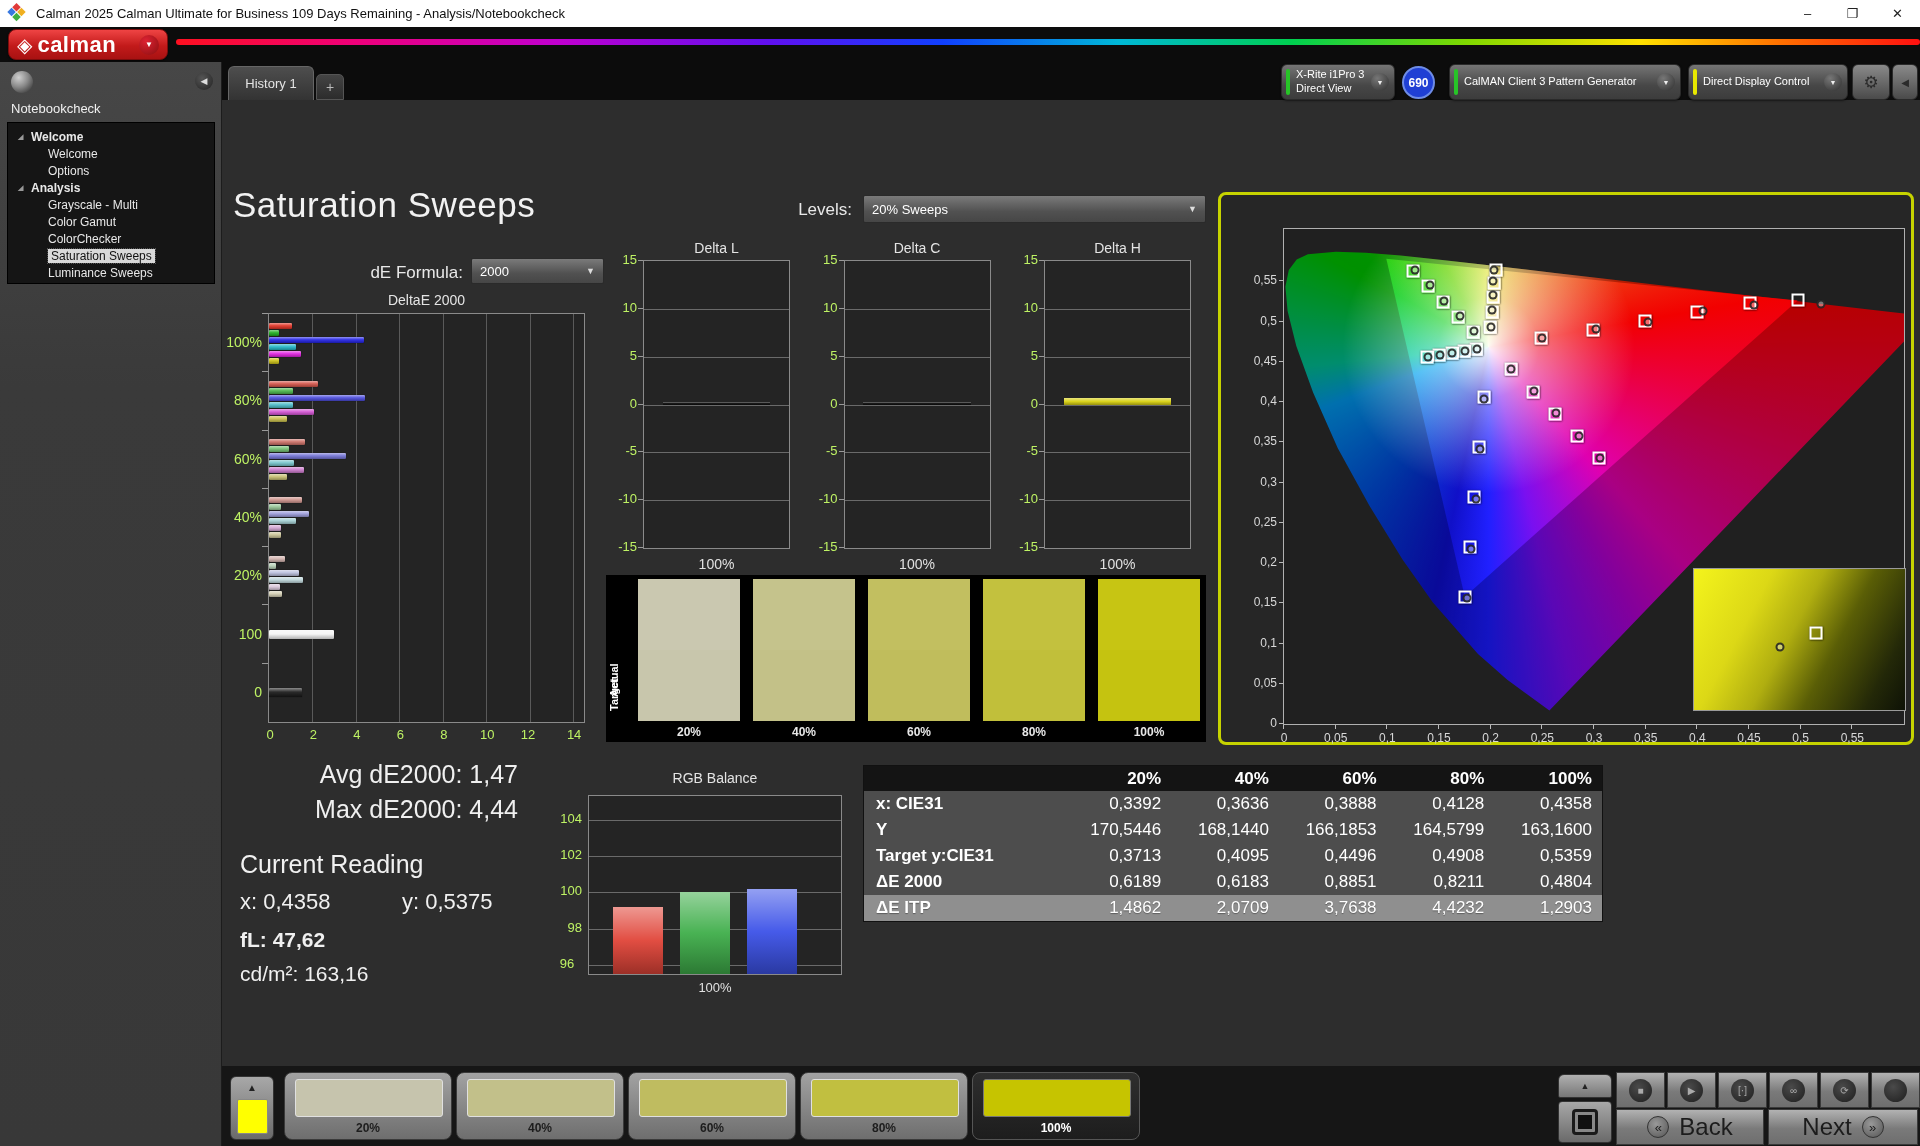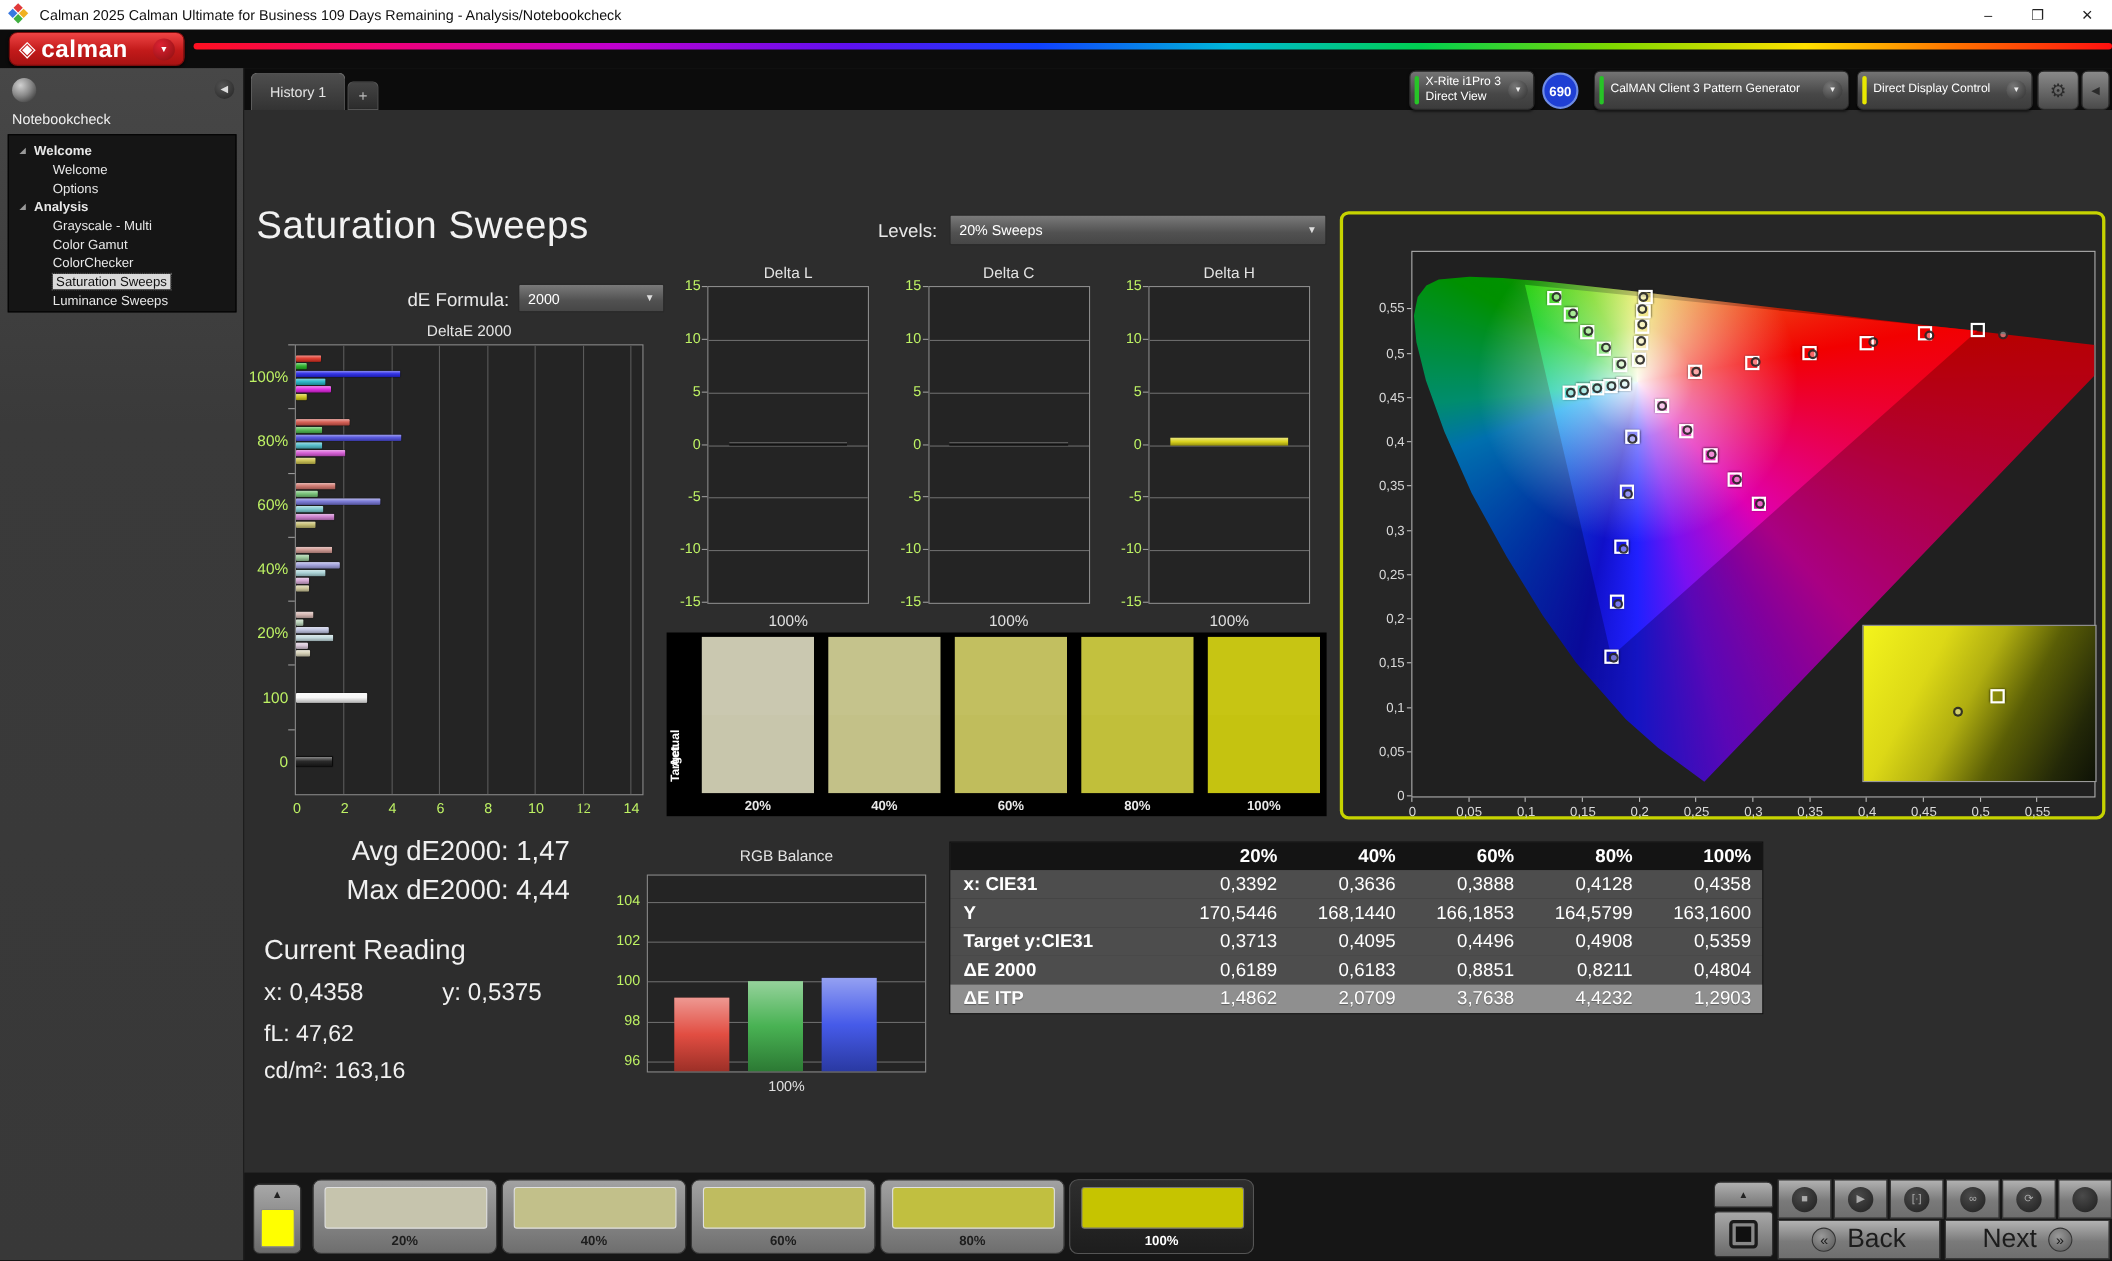--- a/index.html
+++ b/index.html
@@ -279,21 +279,21 @@
         <div class="bargroup" style="top: 349.714px; height: 58.2857px;">
           <div class="hbar big" style="width: 32.5862px; background-color: rgb(24, 24, 24);"></div>
         </div>
       </div>
       <div class="ticklab" style="left: 260px; top: 727px; width: 20px; text-align: center;">0</div>
       <div class="ticklab" style="left: 303.448px; top: 727px; width: 20px; text-align: center;">2</div>
       <div class="ticklab" style="left: 346.897px; top: 727px; width: 20px; text-align: center;">4</div>
       <div class="ticklab" style="left: 390.345px; top: 727px; width: 20px; text-align: center;">6</div>
       <div class="ticklab" style="left: 433.793px; top: 727px; width: 20px; text-align: center;">8</div>
       <div class="ticklab" style="left: 477.241px; top: 727px; width: 20px; text-align: center;">10</div>
-      <div class="ticklab" style="left: 520.69px; top: 727px; width: 20px; text-align: center; font-family: Liberation Serif, serif;">12</div>
+      <div class="ticklab" style="left: 520.69px; top: 727px; width: 20px; ">12</div>
       <div class="ticklab" style="left: 564.138px; top: 727px; width: 20px; text-align: center;">14</div>
       <div class="ticklab" style="left: 196px; top: 334.143px; width: 66px; text-align: right; font-size: 14px;">100%</div>
       <div style="position: absolute; left: 262px; top: 313px; width: 6px; height: 1px; background: rgb(153, 153, 153);"></div>
       <div class="ticklab" style="left: 196px; top: 392.429px; width: 66px; text-align: right; font-size: 14px;">80%</div>
       <div style="position: absolute; left: 262px; top: 371.286px; width: 6px; height: 1px; background: rgb(153, 153, 153);"></div>
       <div class="ticklab" style="left: 196px; top: 450.714px; width: 66px; text-align: right; font-size: 14px;">60%</div>
       <div style="position: absolute; left: 262px; top: 429.571px; width: 6px; height: 1px; background: rgb(153, 153, 153);"></div>
       <div class="ticklab" style="left: 196px; top: 509px; width: 66px; text-align: right; font-size: 14px;">40%</div>
       <div style="position: absolute; left: 262px; top: 487.857px; width: 6px; height: 1px; background: rgb(153, 153, 153);"></div>
       <div class="ticklab" style="left: 196px; top: 567.286px; width: 66px; text-align: right; font-size: 14px;">20%</div>
@@ -382,21 +382,21 @@
         <div class="hgrid" style="top: 132.592px;"></div>
         <div class="hgrid" style="top: 168.918px;"></div>
         <div class="dbar" style="left: 24px; width: 50px; bottom: 0px; height: 67.2041px; background-color: rgb(224, 68, 56);"></div>
         <div class="dbar" style="left: 91px; width: 50px; bottom: 0px; height: 81.7347px; background-color: rgb(63, 174, 74);"></div>
         <div class="dbar" style="left: 158px; width: 50px; bottom: 0px; height: 85.3673px; background-color: rgb(60, 82, 232);"></div>
       </div>
       <div class="ticklab" style="left: 552px; top: 810.612px; width: 30px; text-align: right;">104</div>
       <div class="ticklab" style="left: 552px; top: 846.939px; width: 30px; text-align: right;">102</div>
       <div class="ticklab" style="left: 552px; top: 883.265px; width: 30px; text-align: right;">100</div>
       <div class="ticklab" style="left: 552px; top: 919.592px; width: 30px; text-align: right;">98</div>
-      <div class="ticklab" style="left: 552px; top: 955.918px; width: 30px; text-align: right;">96</div>
+      <div class="ticklab" style="left: 552px; top: 955.918px; width: 30px; text-align: center;">96</div>
       <div class="axis-xlab" style="left: 588px; top: 980px; width: 254px; font-size: 13px;">100%</div>
       <div class="ciepanel">
         <div class="cieplot">
           <div class="cielayer" style="background: conic-gradient(at 33% 23.9%, rgb(232, 232, 74) 0deg, rgb(242, 0, 0) 80deg, rgb(224, 0, 176) 138deg, rgb(122, 16, 240) 166deg, rgb(32, 32, 255) 180deg, rgb(16, 16, 200) 192deg, rgb(0, 160, 240) 250deg, rgb(0, 200, 160) 264deg, rgb(0, 204, 16) 300deg, rgb(102, 212, 0) 332deg, rgb(232, 232, 74) 360deg); filter: brightness(0.68) saturate(1.15); clip-path: path(&quot;M 265.4 481.6 L 223.3 450.8 L 194 424.9 L 148.9 373.5 L 118.5 330.5 L 85.6 277 L 53.8 219.2 L 29.1 163.6 L 12.3 116.9 L 3.6 82 L 1.4 57.8 L 4.8 41.1 L 12.7 30.6 L 23.9 25.2 L 51.8 22.7 L 81.8 23.7 L 116.5 26.5 L 158.2 30.9 L 209.4 36.7 L 271 43.9 L 342.7 52.2 L 417 60.9 L 484.8 68.7 L 537.5 74.9 L 602.4 82.5 L 644.2 87.3 Z&quot;);"></div>
           <div class="cielayer" style="background: conic-gradient(at 33% 23.9%, rgb(232, 232, 74) 0deg, rgb(242, 0, 0) 80deg, rgb(224, 0, 176) 138deg, rgb(122, 16, 240) 166deg, rgb(32, 32, 255) 180deg, rgb(16, 16, 200) 192deg, rgb(0, 160, 240) 250deg, rgb(0, 200, 160) 264deg, rgb(0, 204, 16) 300deg, rgb(102, 212, 0) 332deg, rgb(232, 232, 74) 360deg); clip-path: path(&quot;M 513.6 71.6 L 102.3 29.8 L 180.8 367.8 Z&quot;);"></div>
           <div class="cielayer" style="background: radial-gradient(circle at 33% 23.9%, rgba(255, 255, 255, 0.95), rgba(255, 255, 255, 0.45) 9%, rgba(255, 255, 255, 0) 26%); clip-path: path(&quot;M 265.4 481.6 L 223.3 450.8 L 194 424.9 L 148.9 373.5 L 118.5 330.5 L 85.6 277 L 53.8 219.2 L 29.1 163.6 L 12.3 116.9 L 3.6 82 L 1.4 57.8 L 4.8 41.1 L 12.7 30.6 L 23.9 25.2 L 51.8 22.7 L 81.8 23.7 L 116.5 26.5 L 158.2 30.9 L 209.4 36.7 L 271 43.9 L 342.7 52.2 L 417 60.9 L 484.8 68.7 L 537.5 74.9 L 602.4 82.5 L 644.2 87.3 Z&quot;);"></div>
           <div class="mk-sq" style="left: 206.253px; top: 98.1951px;"></div>
           <div class="mk-sq" style="left: 207.7px; top: 82.5px;"></div>
           <div class="mk-sq" style="left: 209.147px; top: 67.7707px;"></div>
           <div class="mk-sq" style="left: 210.387px; top: 54.3293px;"></div>
@@ -546,21 +546,21 @@
           <div class="slab">100%</div>
         </div>
       </div>
   </div>
 
   <div class="bigstat" style="left:270px;top:760px;width:248px;text-align:right;">Avg dE2000: 1,47</div>
   <div class="bigstat" style="left:270px;top:795px;width:248px;text-align:right;">Max dE2000: 4,44</div>
   <div class="bigstat" style="left:240px;top:850px;">Current Reading</div>
   <div class="midstat" style="left:240px;top:889px;">x: 0,4358</div>
   <div class="midstat" style="left:402px;top:889px;">y: 0,5375</div>
-  <div class="midstat" style="left:240px;top:928px;font-size:21px;">fL: 47,62</div>
+  <div class="midstat" style="left:240px;top:928px;font-size:21px;font-weight:bold;">fL: 47,62</div>
   <div class="midstat" style="left:240px;top:962px;font-size:21px;">cd/m²: 163,16</div>
 
   <div class="dtable" id="dtable">
       <div class="trow thead">
         <div class="c0"></div>
         <div class="cv">20%</div>
         <div class="cv">40%</div>
         <div class="cv">60%</div>
         <div class="cv">80%</div>
         <div class="cv">100%</div>

